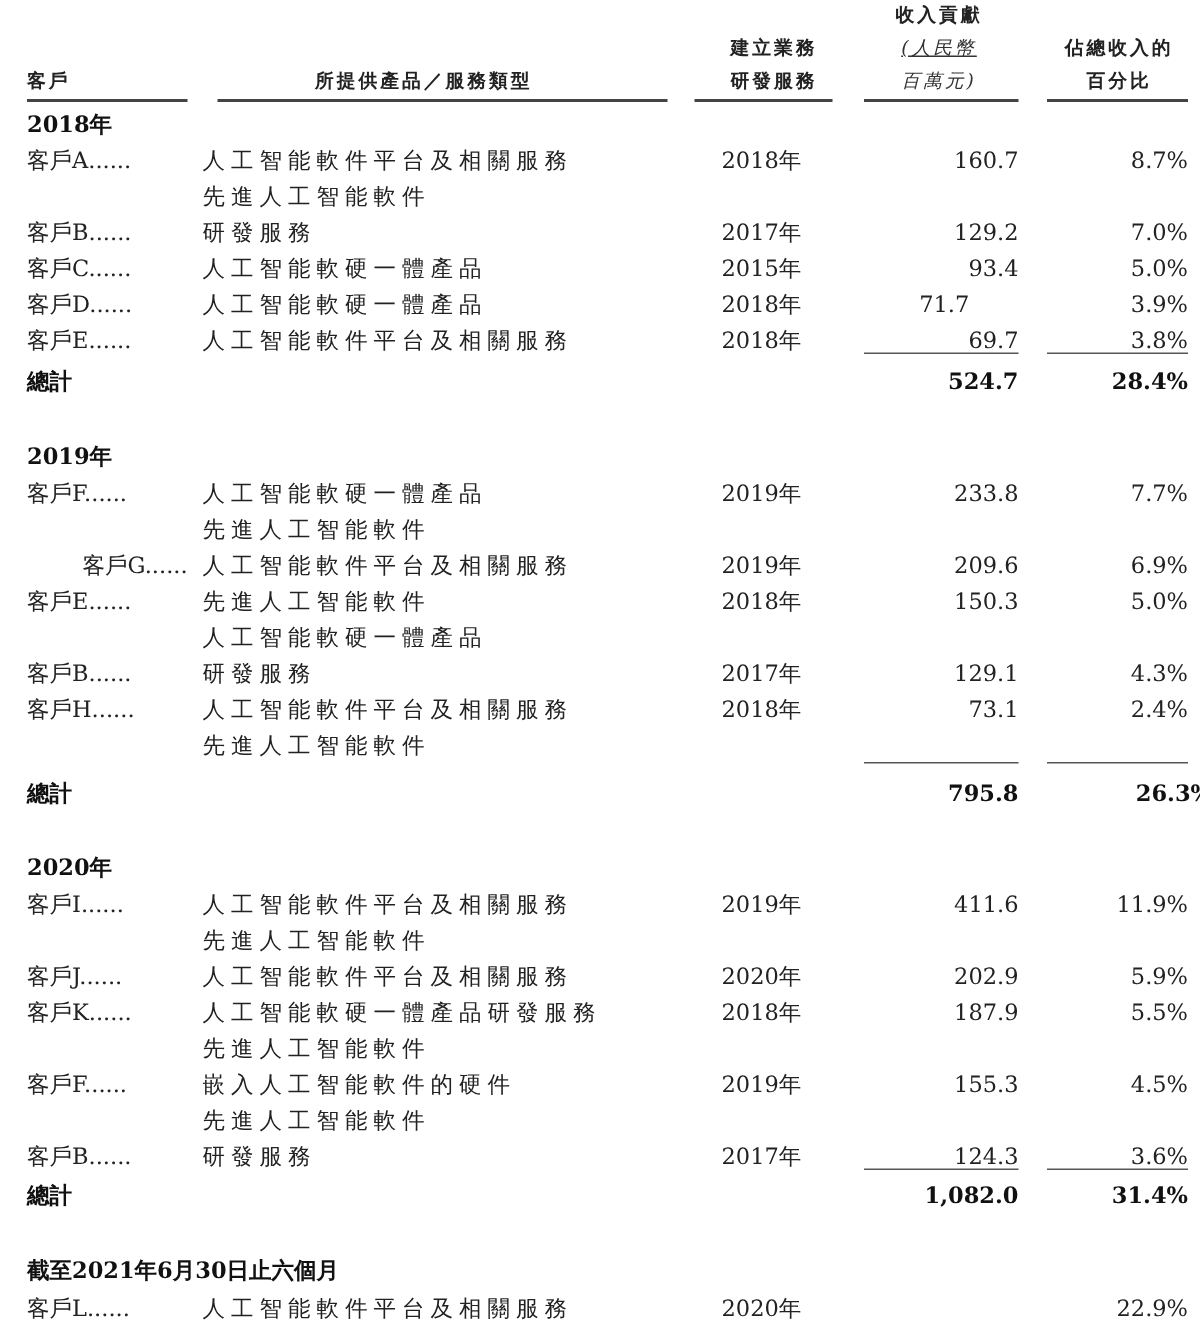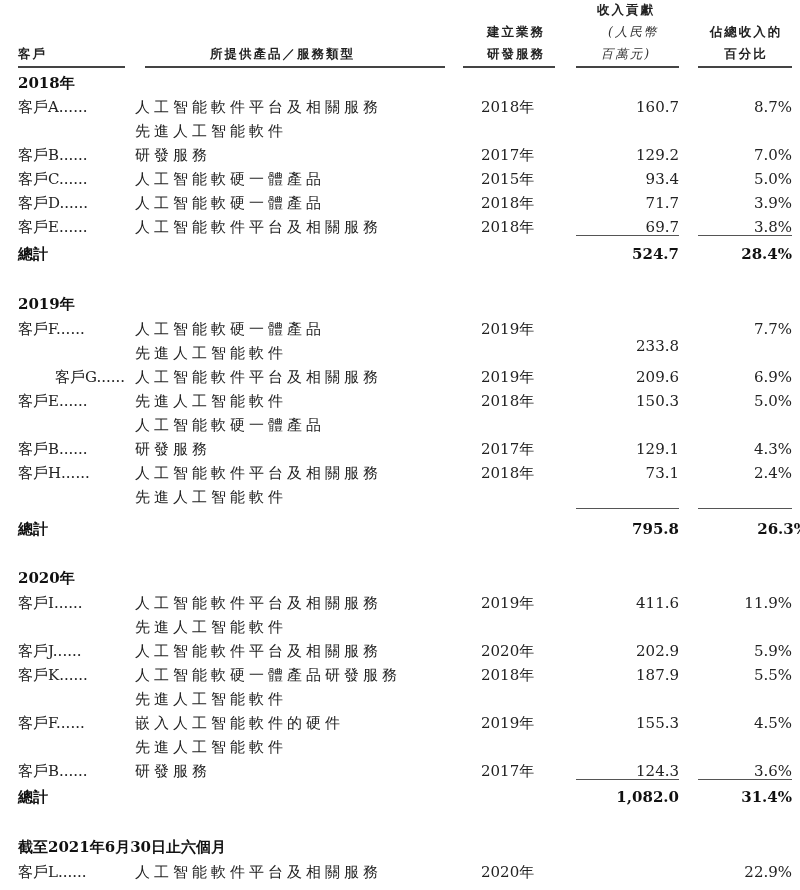--- a/index.html
+++ b/index.html
@@ -18,21 +18,21 @@
   .yr { font-size:15px; }
 </style>
 </head>
 <body>
 
 <div class="abs hdr" style="left:18px;top:46px;">客戶</div>
 <div class="abs hdr" style="left:210px;top:46px;">所提供產品／服務類型</div>
 <div class="abs hdr" style="left:478px;width:76px;top:24px;text-align:center;">建立業務</div>
 <div class="abs hdr" style="left:470px;width:92px;top:46px;text-align:center;">研發服務</div>
 <div class="abs hdr" style="left:578px;width:96px;top:2px;text-align:center;">收入貢獻</div>
-<div class="abs hdr-it" style="left:608px;width:96px;top:24px;text-align:left;">(人民幣</div>
+<div class="abs hdr-it" style="left:578px;width:96px;top:24px;text-align:center;text-decoration:underline;">(人民幣</div>
 <div class="abs hdr-it" style="left:578px;width:96px;top:46px;text-align:center;">百萬元)</div>
 <div class="abs hdr" style="left:700px;width:92px;top:24px;text-align:center;">佔總收入的</div>
 <div class="abs hdr" style="left:700px;width:92px;top:46px;text-align:center;">百分比</div>
 
 <div class="rule" style="left:18px;width:107px;top:66px;"></div>
 <div class="rule" style="left:145px;width:300px;top:66px;"></div>
 <div class="rule" style="left:463px;width:92px;top:66px;"></div>
 <div class="rule" style="left:576px;width:103px;top:66px;"></div>
 <div class="rule" style="left:698px;width:94px;top:66px;"></div>
 
@@ -57,21 +57,21 @@
   <div class="abs cell" style="left:18px;top:170px;">客戶C......</div>
   <div class="abs cell svc" style="left:135px;top:170px;">人工智能軟硬一體產品</div>
   <div class="abs cell yr" style="left:481px;top:170px;">2015年</div>
   <div class="abs cell num" style="left:580px;width:99px;top:170px;">93.4</div>
   <div class="abs cell num" style="left:700px;width:92px;top:170px;">5.0%</div>
 </div>
 <div>
   <div class="abs cell" style="left:18px;top:194px;">客戶D......</div>
   <div class="abs cell svc" style="left:135px;top:194px;">人工智能軟硬一體產品</div>
   <div class="abs cell yr" style="left:481px;top:194px;">2018年</div>
-  <div class="abs cell num" style="left:580px;width:99px;top:194px;">71.7</div>
+  <div class="abs cell num" style="left:580px;width:99px;top:194px;text-align:center;">71.7</div>
   <div class="abs cell num" style="left:700px;width:92px;top:194px;">3.9%</div>
 </div>
 <div>
   <div class="abs cell" style="left:18px;top:218px;">客戶E......</div>
   <div class="abs cell svc" style="left:135px;top:218px;">人工智能軟件平台及相關服務</div>
   <div class="abs cell yr" style="left:481px;top:218px;">2018年</div>
   <div class="abs cell num" style="left:580px;width:99px;top:218px;">69.7</div>
   <div class="abs cell num" style="left:700px;width:92px;top:218px;">3.8%</div>
 </div>
 <div class="thin" style="left:576px;width:103px;top:235px;"></div>
@@ -83,21 +83,21 @@
   <div class="abs cell num bold" style="left:700px;width:92px;top:245px;">28.4%</div>
 </div>
 
 <div class="abs sec" style="left:18px;top:295px;">2019年</div>
 
 <div>
   <div class="abs cell" style="left:18px;top:320px;">客戶F......</div>
   <div class="abs cell svc" style="left:135px;top:320px;">人工智能軟硬一體產品</div>
   <div class="abs cell svc" style="left:135px;top:344px;">先進人工智能軟件</div>
   <div class="abs cell yr" style="left:481px;top:320px;">2019年</div>
-  <div class="abs cell num" style="left:580px;width:99px;top:320px;margin-top:17px;">233.8</div>
+  <div class="abs cell num" style="left:580px;width:99px;top:320px;">233.8</div>
   <div class="abs cell num" style="left:700px;width:92px;top:320px;">7.7%</div>
 </div>
 <div>
   <div class="abs cell" style="left:18px;top:368px;margin-left:37px;">客戶G......</div>
   <div class="abs cell svc" style="left:135px;top:368px;">人工智能軟件平台及相關服務</div>
   <div class="abs cell yr" style="left:481px;top:368px;">2019年</div>
   <div class="abs cell num" style="left:580px;width:99px;top:368px;">209.6</div>
   <div class="abs cell num" style="left:700px;width:92px;top:368px;">6.9%</div>
 </div>
 <div>

